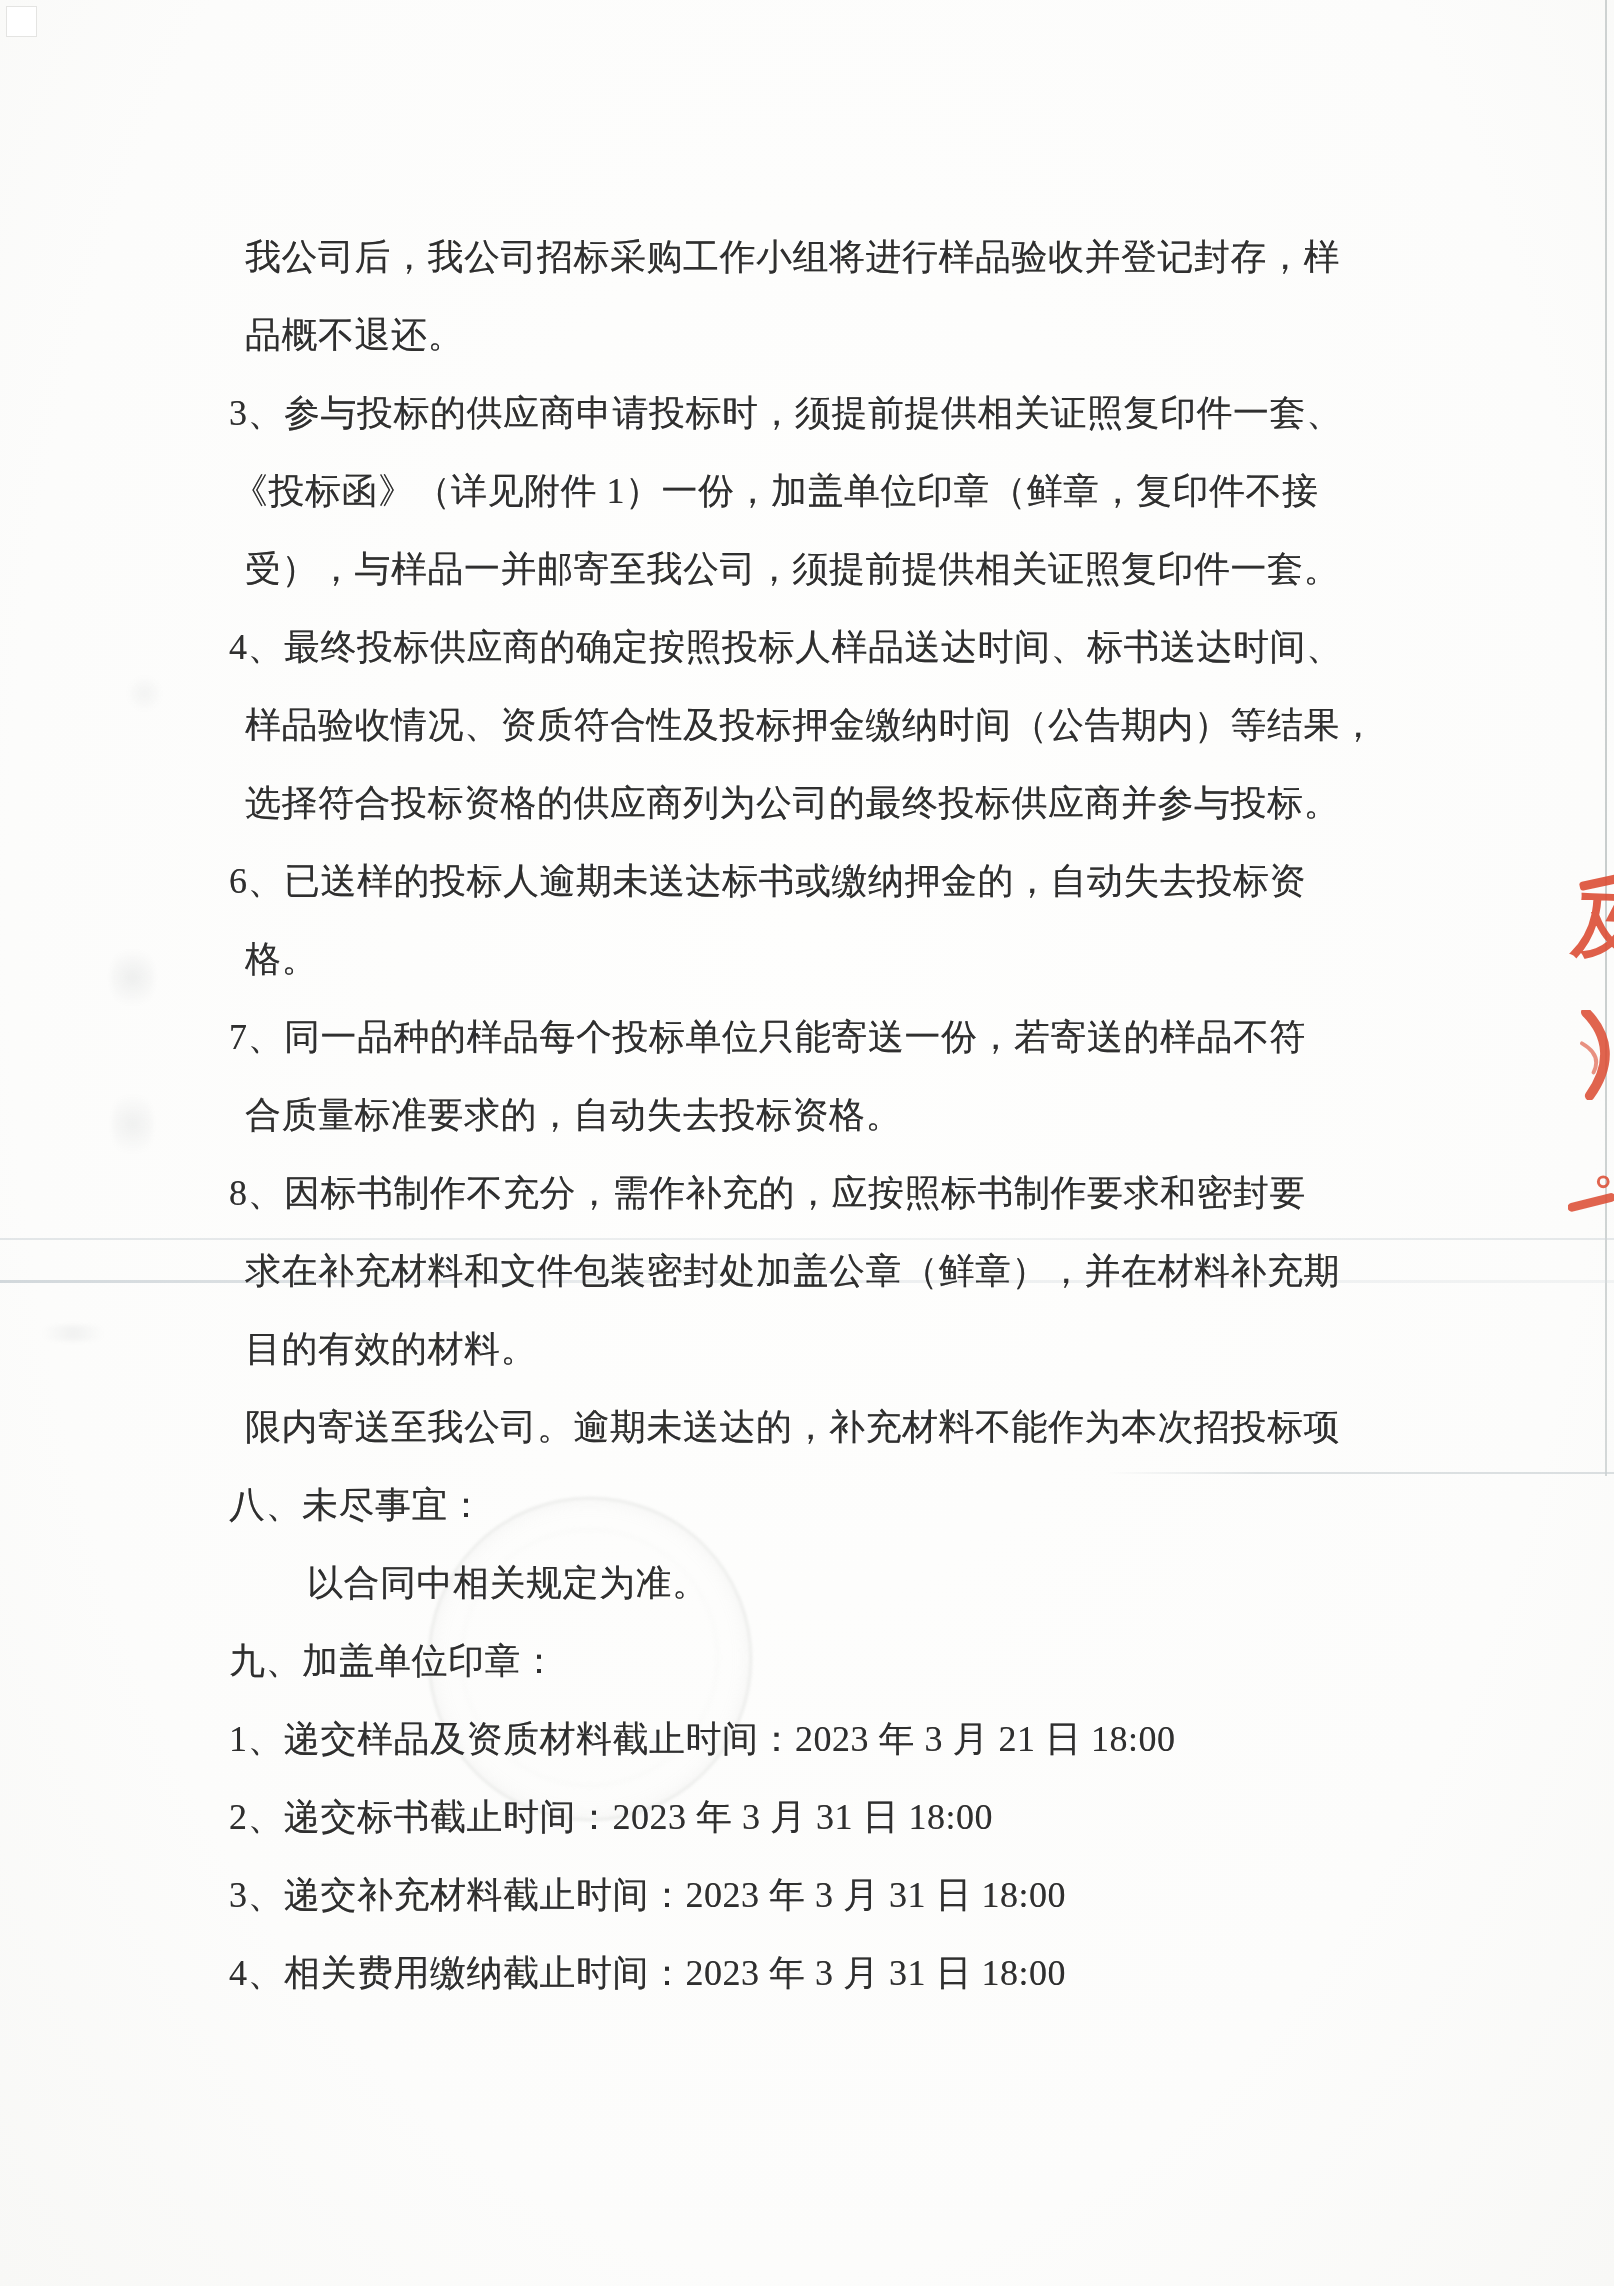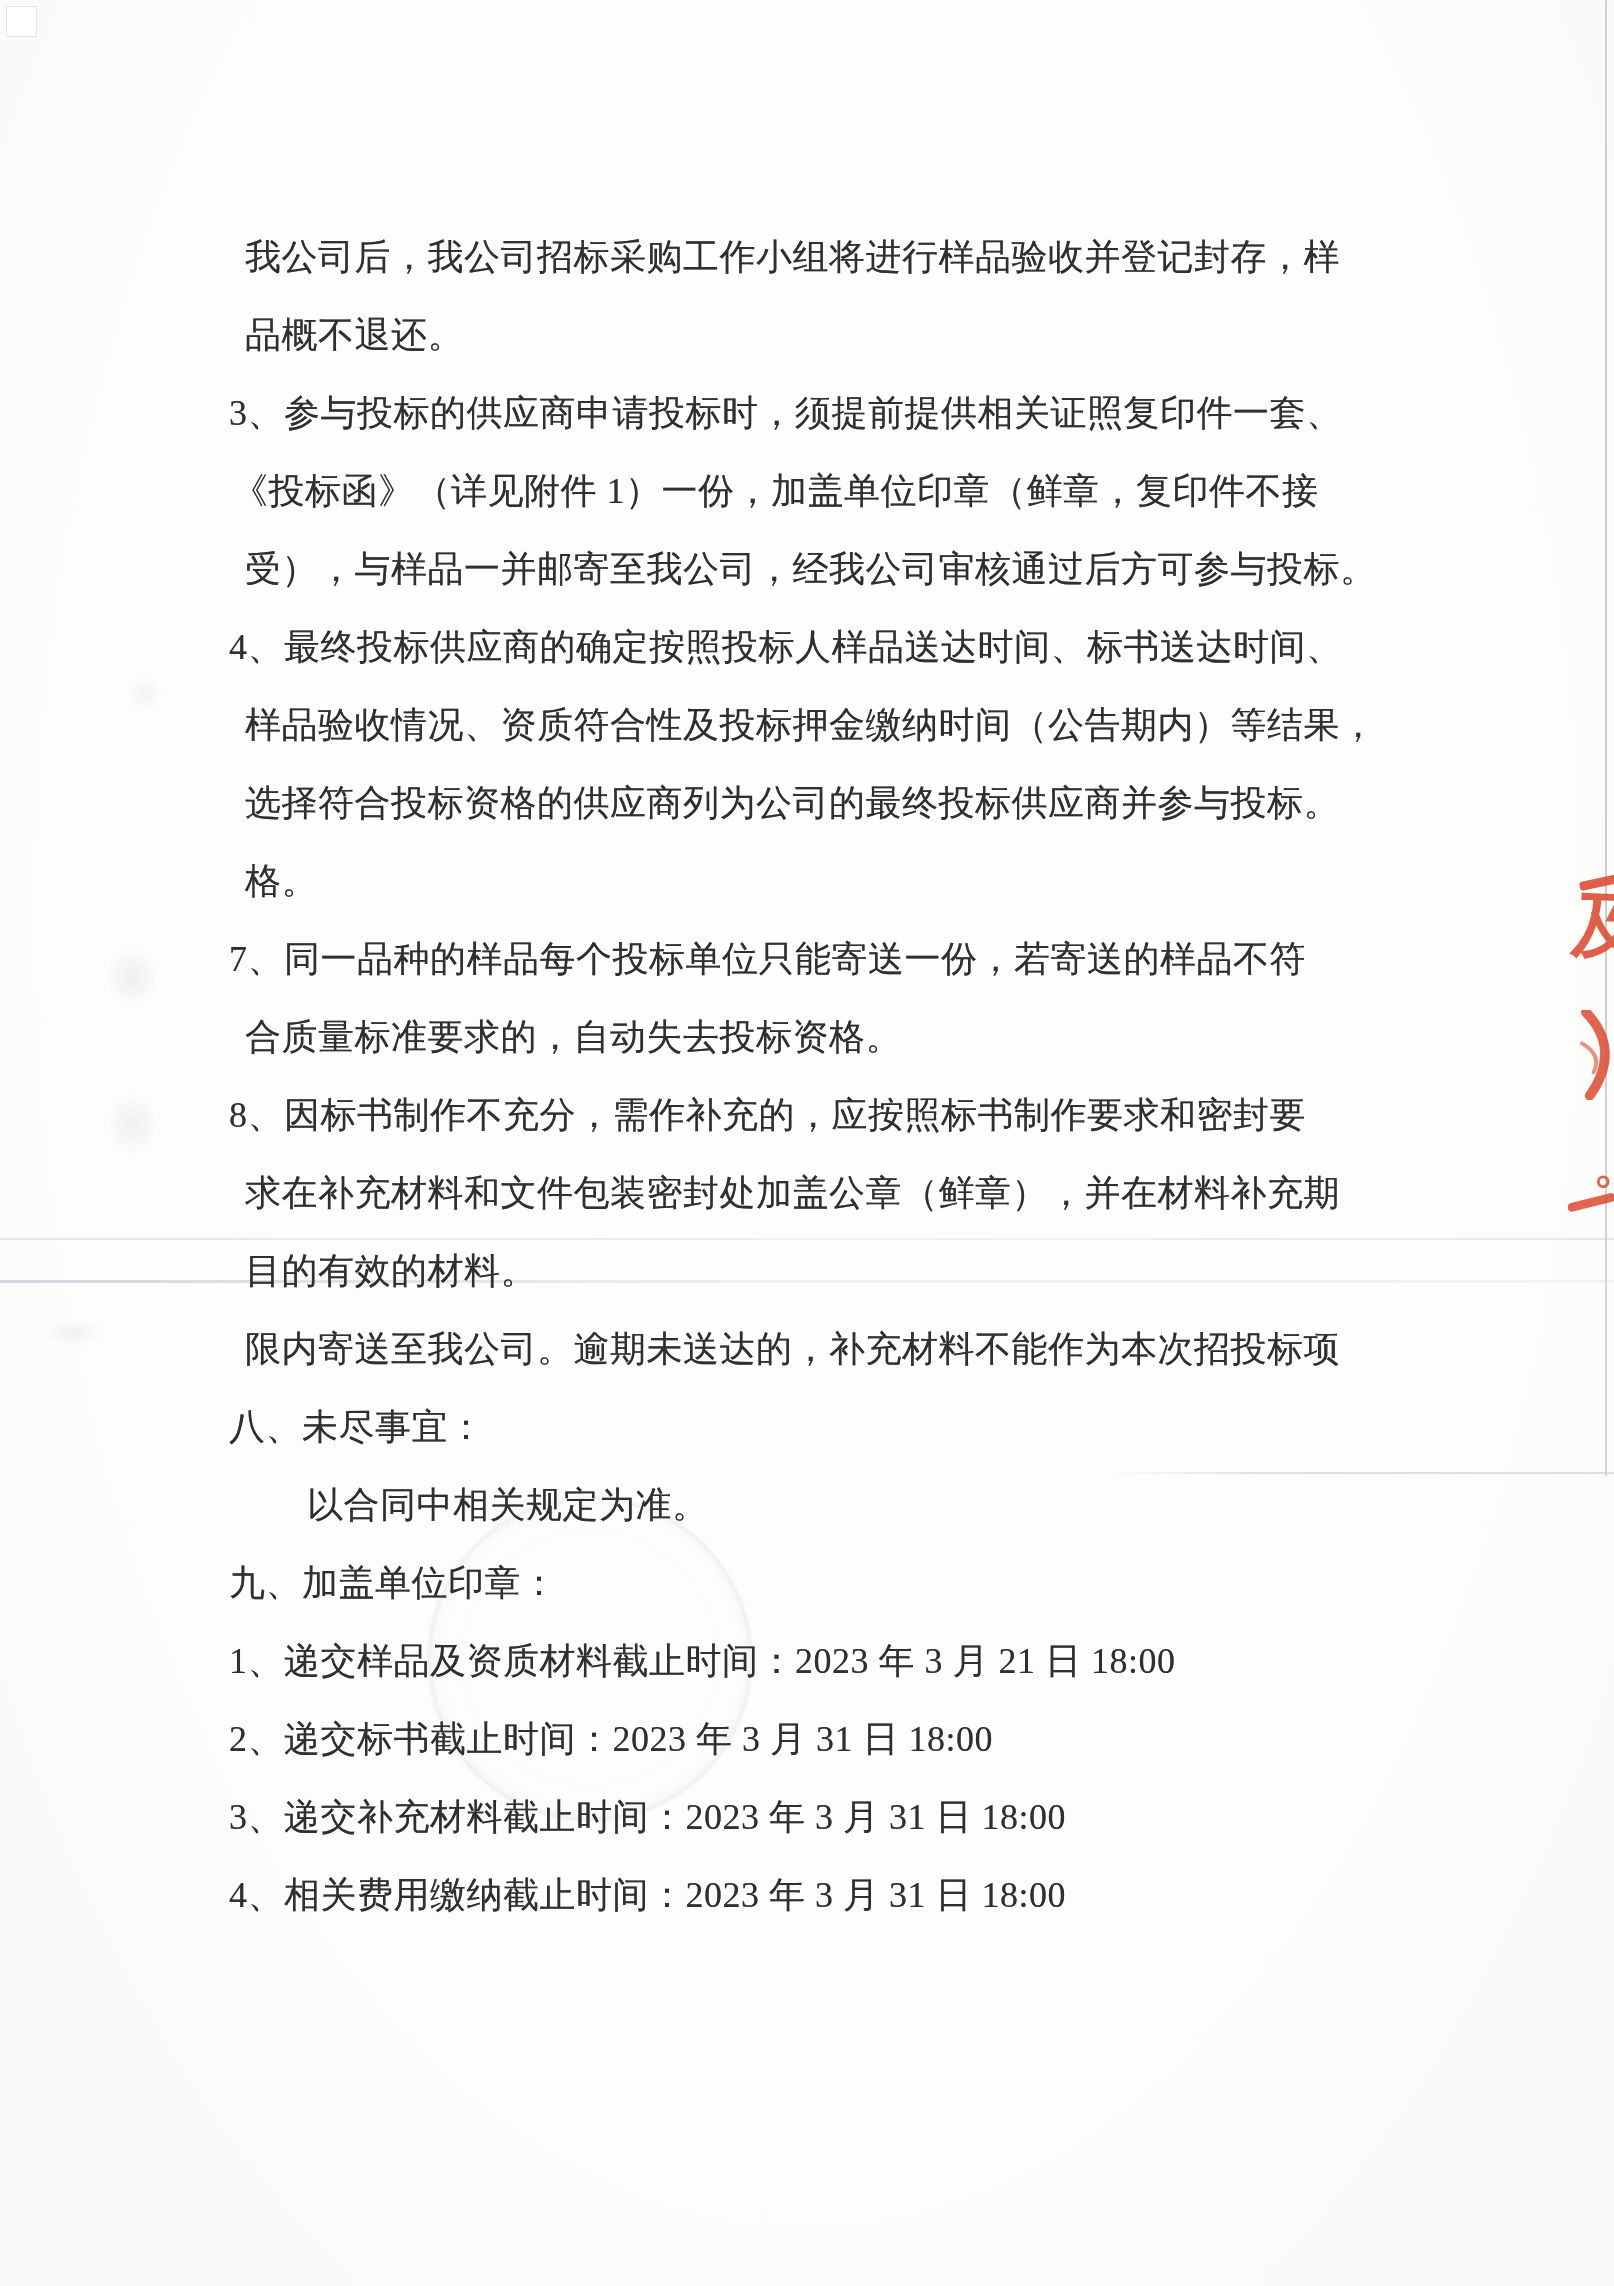--- a/index.html
+++ b/index.html
@@ -104,24 +104,25 @@
   <div class="noise n4"></div>
 
   <div class="watermark-circle"></div>
   <div class="watermark-inner"></div>
 
   <div class="text-block">
     <div class="line ind-cont">我公司后，我公司招标采购工作小组将进行样品验收并登记封存，样</div>
     <div class="line ind-cont">品概不退还。</div>
     <div class="line ind-num">3、参与投标的供应商申请投标时，须提前提供相关证照复印件一套、</div>
     <div class="line ind-book">《投标函》（详见附件 1）一份，加盖单位印章（鲜章，复印件不接</div>
-    <div class="line ind-cont">受），与样品一并邮寄至我公司，经我公司审核通过后方可参与投标。</div>
+    <div class="line ind-cont">受），与样品一并邮寄至我公司，须提前提供相关证照复印件一套。</div>
     <div class="line ind-num">4、最终投标供应商的确定按照投标人样品送达时间、标书送达时间、</div>
     <div class="line ind-cont">样品验收情况、资质符合性及投标押金缴纳时间（公告期内）等结果，</div>
     <div class="line ind-cont">选择符合投标资格的供应商列为公司的最终投标供应商并参与投标。</div>
+    <div class="line ind-num">6、已送样的投标人逾期未送达标书或缴纳押金的，自动失去投标资</div>
     <div class="line ind-cont">格。</div>
     <div class="line ind-num">7、同一品种的样品每个投标单位只能寄送一份，若寄送的样品不符</div>
     <div class="line ind-cont">合质量标准要求的，自动失去投标资格。</div>
     <div class="line ind-num">8、因标书制作不充分，需作补充的，应按照标书制作要求和密封要</div>
     <div class="line ind-cont">求在补充材料和文件包装密封处加盖公章（鲜章），并在材料补充期</div>
     <div class="line ind-cont">目的有效的材料。</div>
     <div class="line ind-cont">限内寄送至我公司。逾期未送达的，补充材料不能作为本次招投标项</div>
     <div class="line ind-num">八、未尽事宜：</div>
     <div class="line ind-sub">以合同中相关规定为准。</div>
     <div class="line ind-num">九、加盖单位印章：</div>

